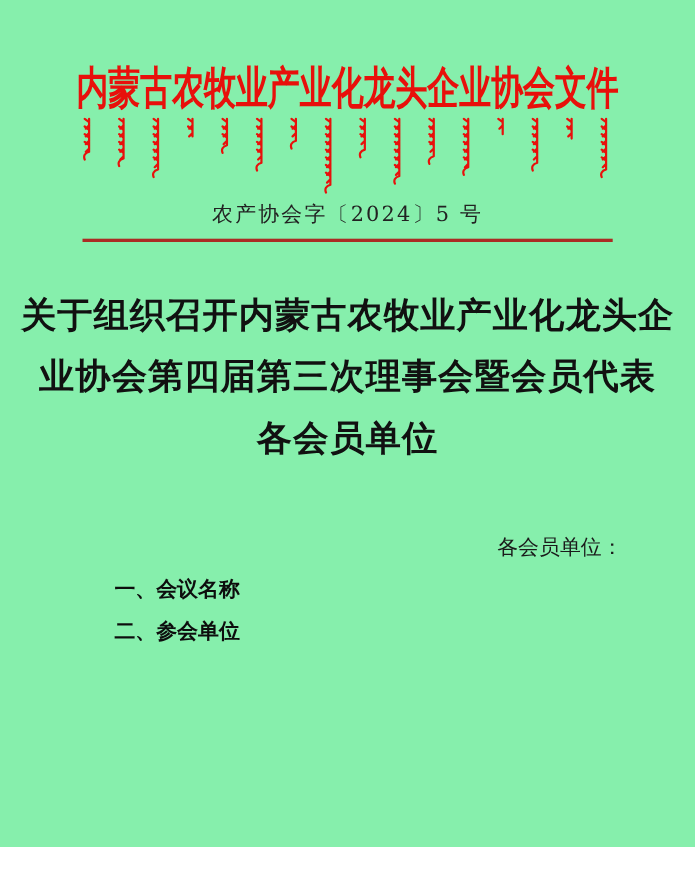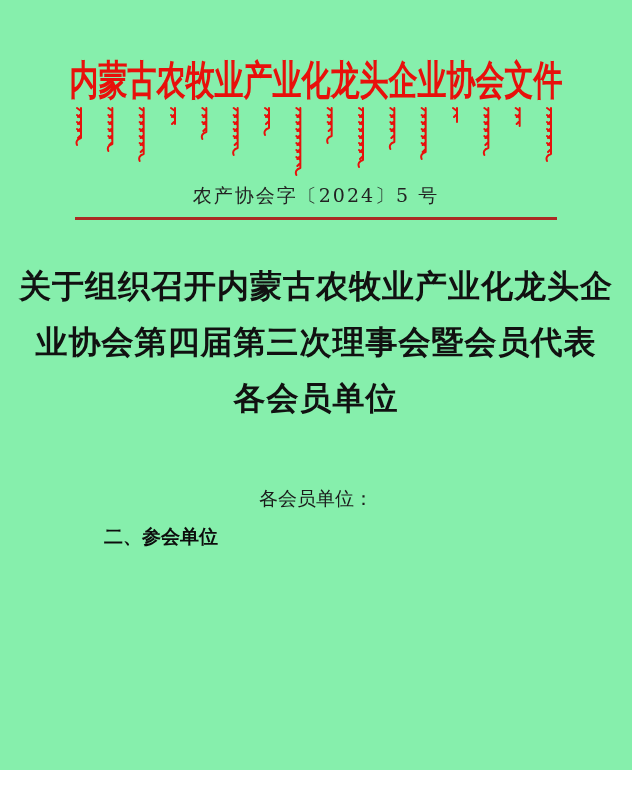--- a/index.html
+++ b/index.html
@@ -55,21 +55,21 @@
     letter-spacing:1px;
     color:#111111;
   }
   .body-area {
     width:500px;
     margin:53px auto 0 auto;
     font-size:19px;
     line-height:38px;
     color:#1a1a1a;
   }
-  .salutation { text-align:center; }
+  .salutation { text-align:right; }
   .para {
     text-indent:2em;
     text-align:justify;
     word-spacing:-3px;
     text-justify:inter-character;
   }
   .para.narrow { width:492px; }
   .section-heading {
     text-indent:2em;
     font-family:"DejaVu Sans","Liberation Sans",sans-serif;
@@ -95,16 +95,17 @@
   <div class="red-line"></div>
 
   <div class="doc-title">
     <div>关于组织召开内蒙古农牧业产业化龙头企</div>
     <div>业协会第四届第三次理事会暨会员代表</div>
     <div>各会员单位</div>
   </div>
 
   <div class="body-area">
     <div class="salutation">各会员单位：</div>
+    <div class="section-heading">一、会议名称</div>
     <div class="section-heading">二、参会单位</div>
   </div>
 
 </div>
 
 </body></html>

